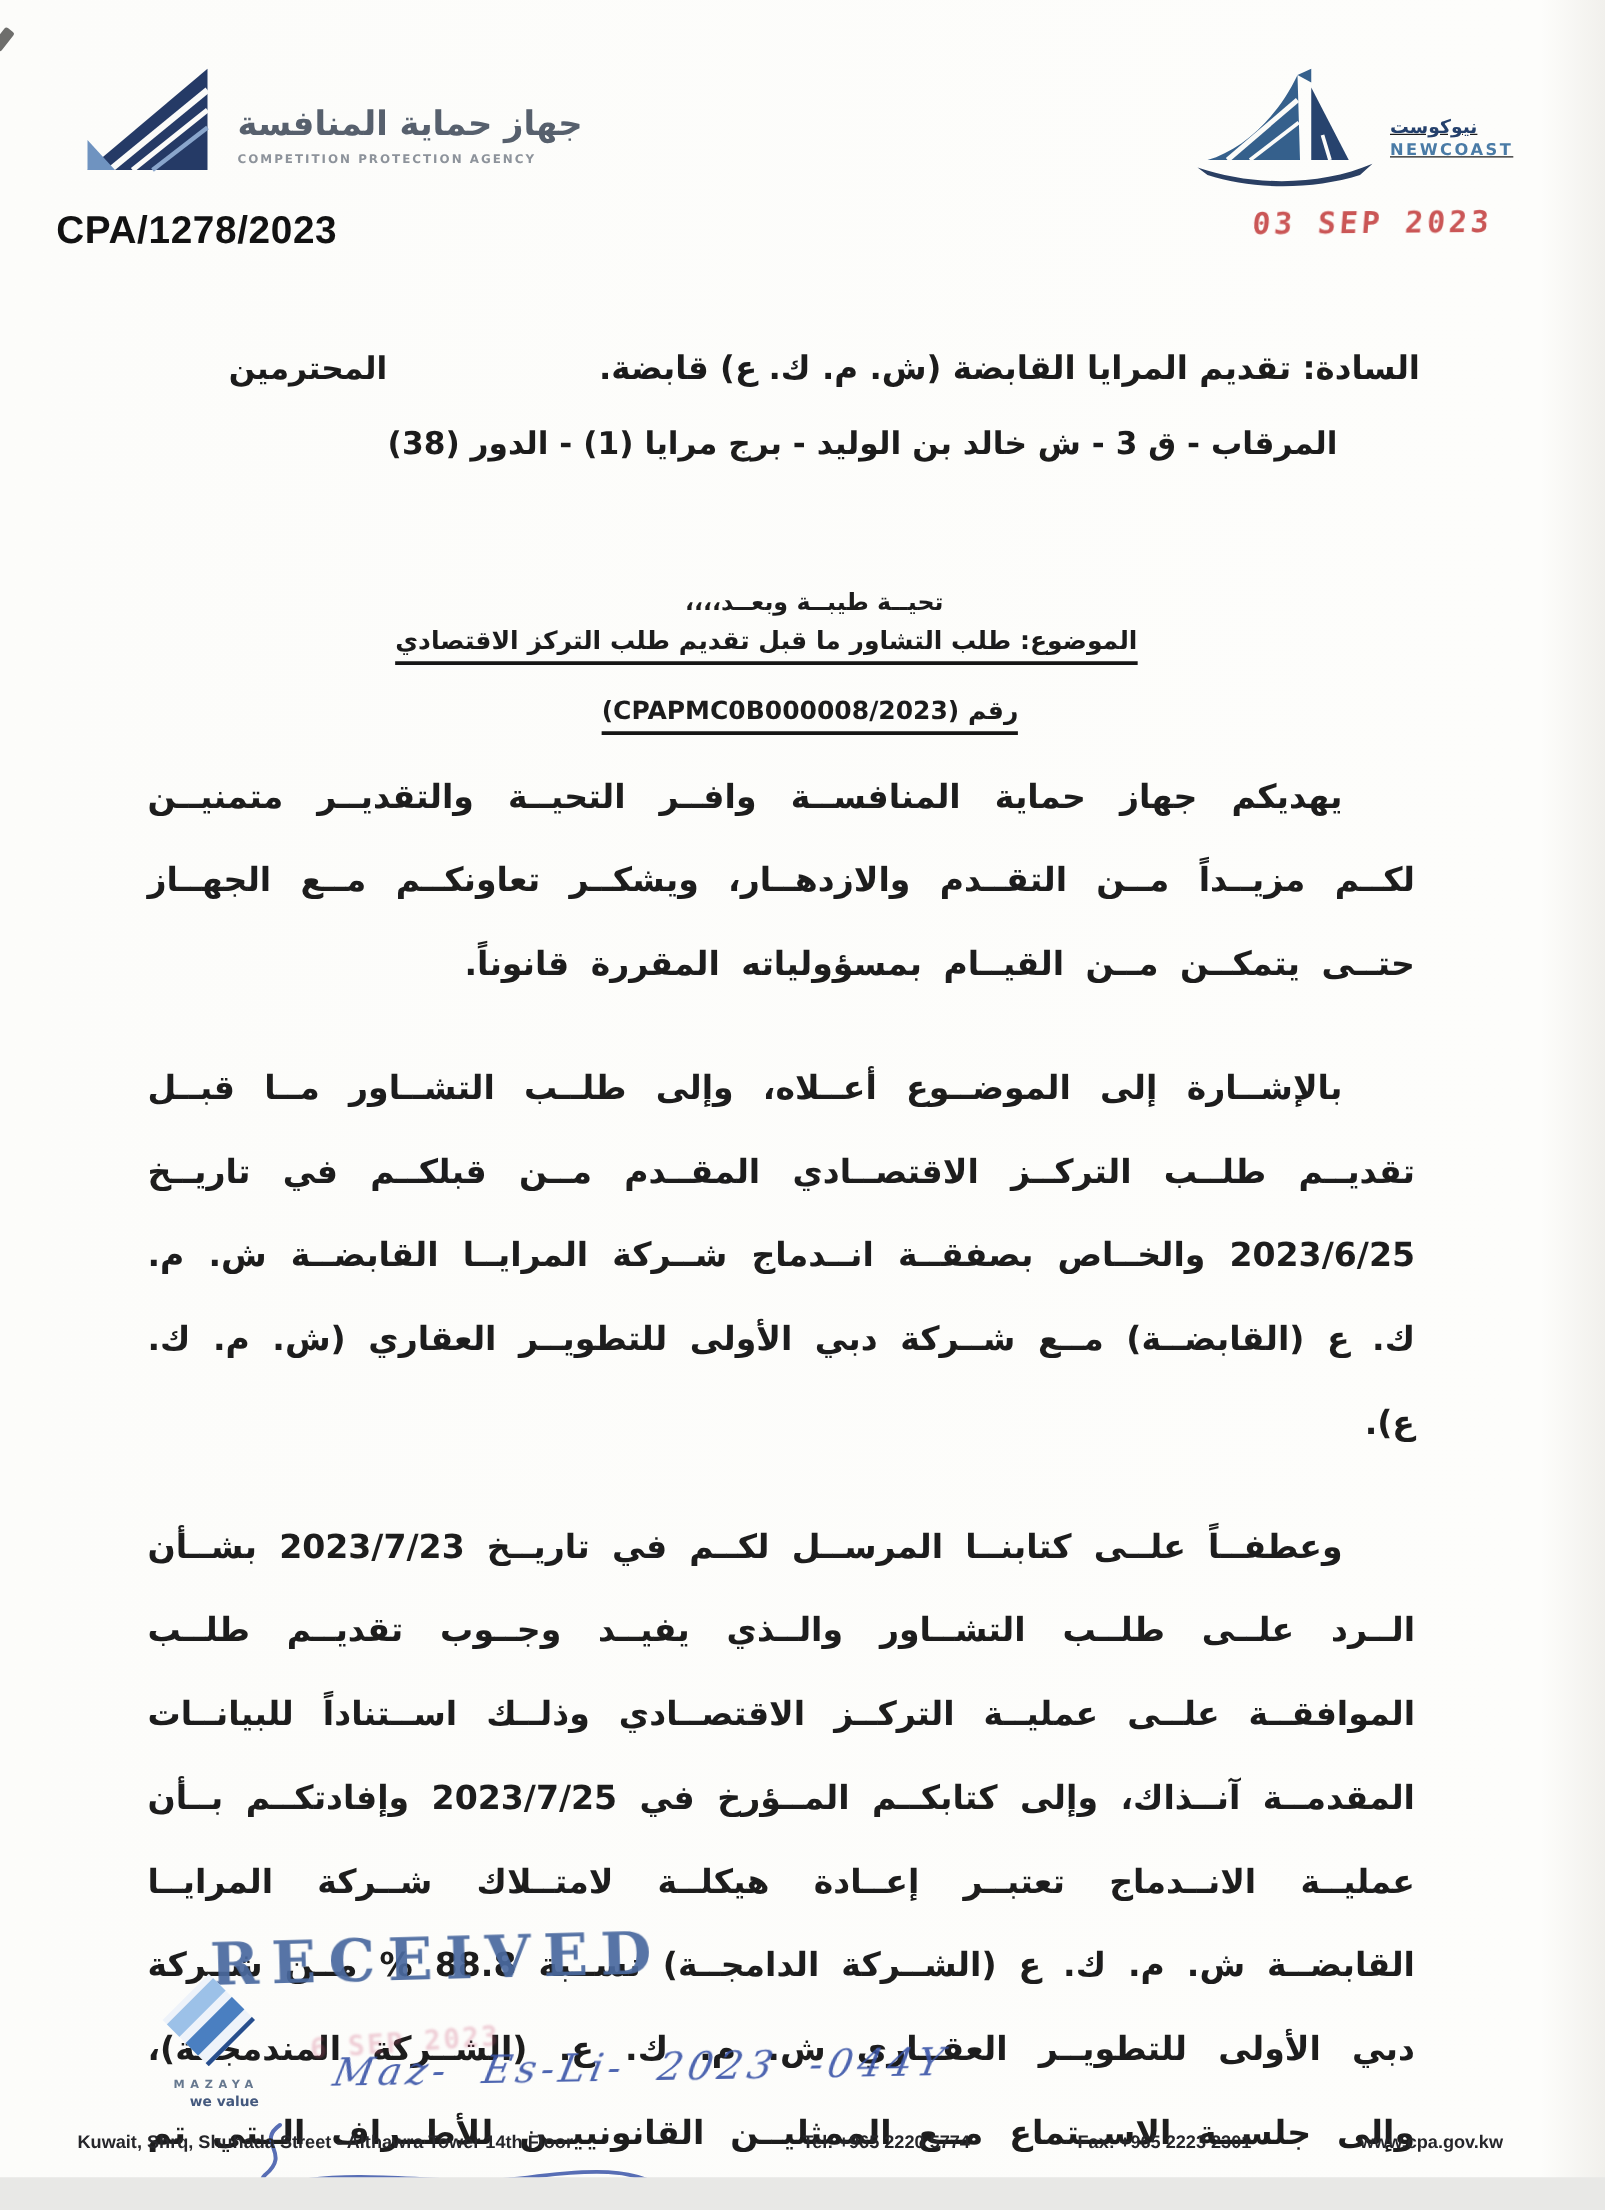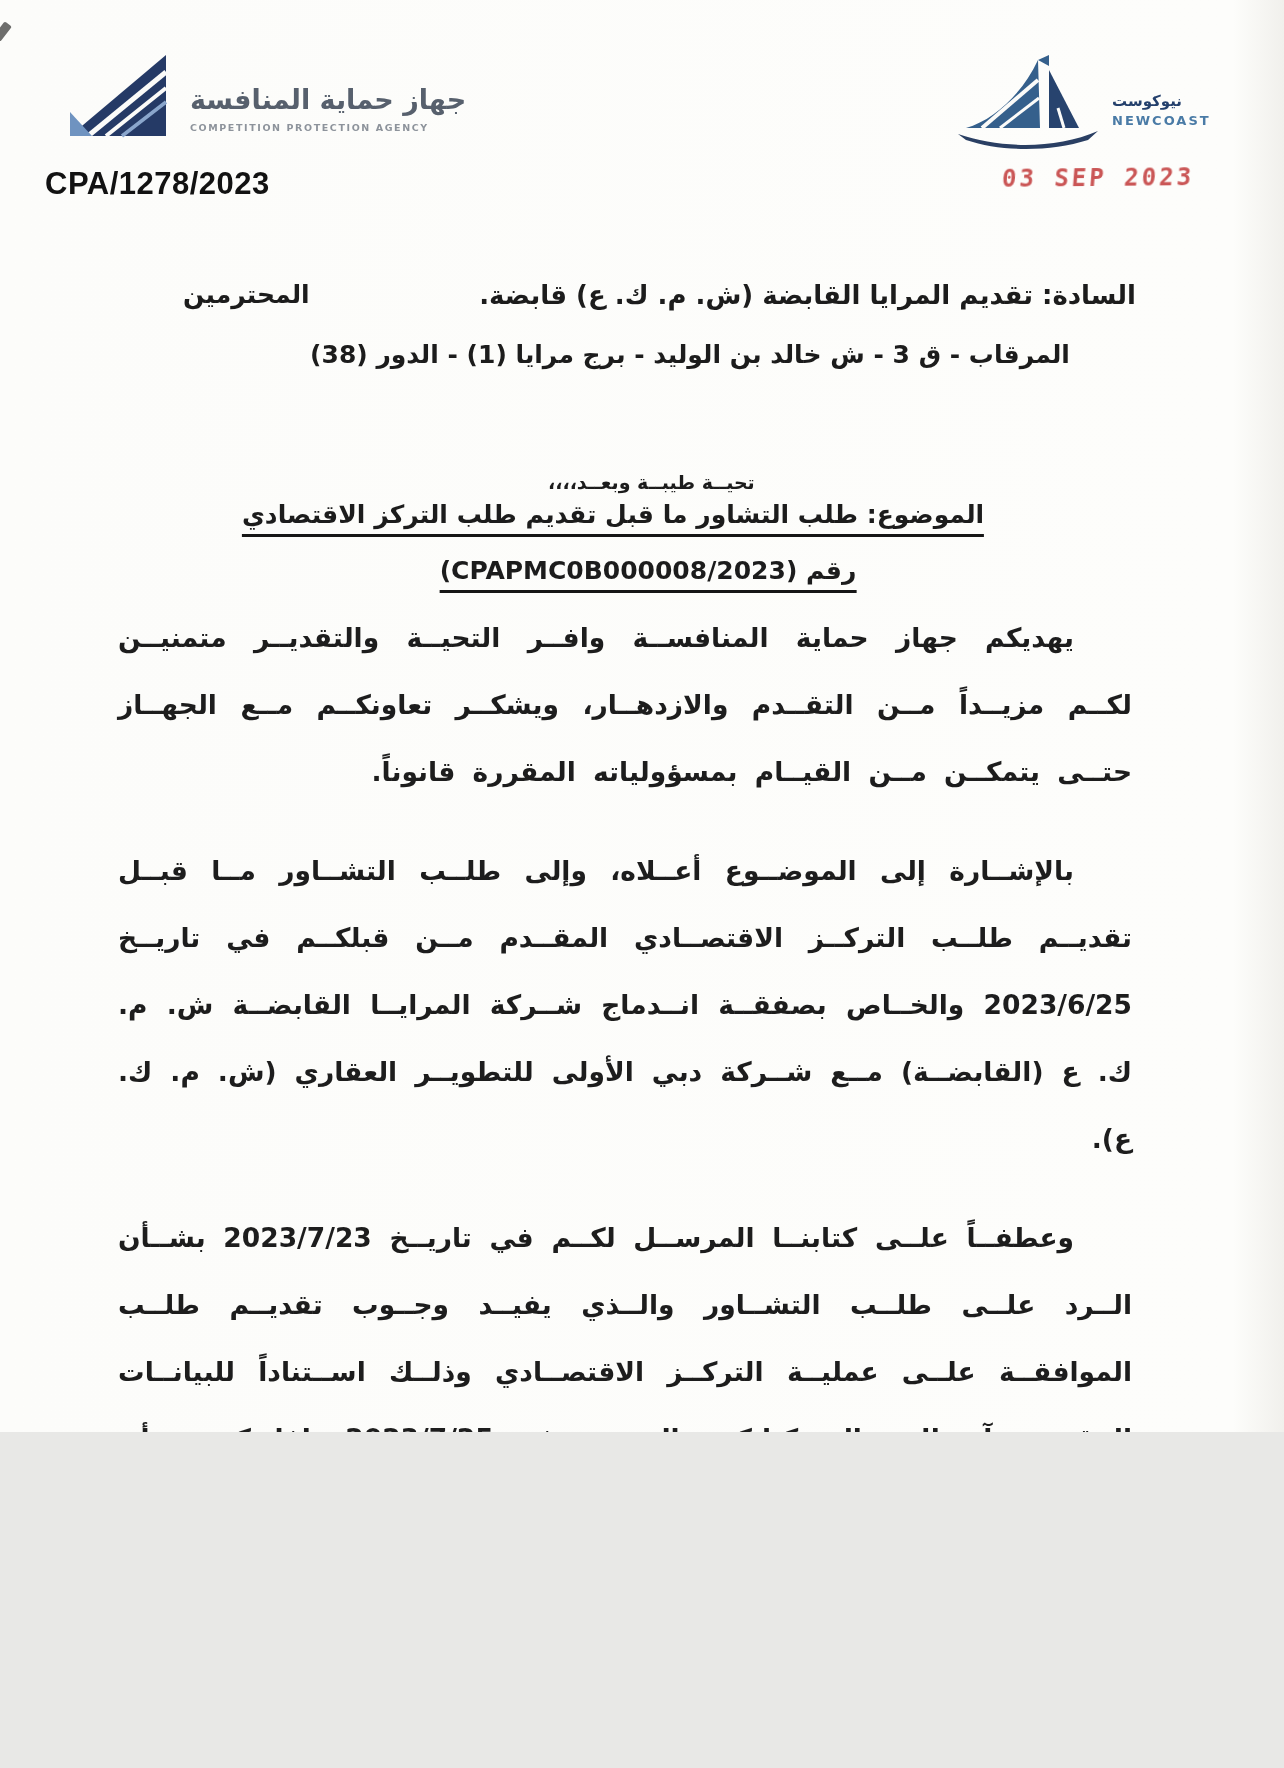--- a/index.html
+++ b/index.html
@@ -1,33 +1,33 @@
 <!DOCTYPE html>
 <html lang="ar"><head>
 <meta charset="utf-8">
 <style>
   * { margin:0; padding:0; box-sizing:border-box; }
   html,body { background:#e8e8e6; }
   .page {
     position:relative;
-    width:1284px; height:1432px;
+    width:1284px; height:1742px;
     margin:0 auto;
     background:linear-gradient(90deg,#fcfcfa 0%,#fdfdfb 96%,#f1f0ec 100%);
     overflow:hidden;
     font-family:"DejaVu Sans", sans-serif;
     color:#1c1c1c;
   }
 
   
   .cpa-logo { position:absolute; left:62px; top:50px; display:flex; gap:16px; align-items:flex-start; }
   .cpa-logo .txt { margin-top:34px; }
   .cpa-logo .ar { font-size:27px; font-weight:700; color:#57606d; letter-spacing:.5px; filter:blur(.3px); }
   .cpa-logo .en { font-size:9.5px; font-weight:700; color:#8d939b; letter-spacing:1.6px; margin-top:7px; filter:blur(.3px); }
 
-  .nc-logo { position:absolute; left:952px; top:52px; display:flex; gap:10px; align-items:flex-start; }
+  .nc-logo { position:absolute; left:952px; top:52px; display:flex; gap:10px; align-items:flex-start;text-decoration:underline; }
   .nc-logo .txt { margin-top:40px; }
   .nc-logo .ar { font-size:15px; font-weight:700; color:#24406c; text-align:left; filter:blur(.4px); }
   .nc-logo .en { font-size:13px; font-weight:700; color:#4a7ba6; letter-spacing:2px; margin-top:3px; filter:blur(.4px); }
 
   .ref { position:absolute; left:45px; top:166px; font-family:"Liberation Sans",sans-serif;
          font-size:31px; font-weight:700; color:#121212; letter-spacing:.5px; filter:blur(.3px); }
 
   .date-stamp { position:absolute; left:1002px; top:164px; font-family:"DejaVu Sans Mono",monospace;
          font-size:24px; font-weight:700; color:#c23a3a; letter-spacing:3px;
          transform:skewX(-5deg) rotate(-.5deg); opacity:.85; filter:blur(.5px); }
@@ -37,21 +37,21 @@
   .recipient-row { position:absolute; left:183px; right:148px; top:280px;
          display:flex; justify-content:space-between; direction:rtl; }
   .recipient-row .company { font-size:26px; white-space:nowrap; }
   .recipient-row .honor { font-size:25px; }
   .addr { position:absolute; left:690px; top:340px; transform:translateX(-50%);
          font-size:25px; white-space:nowrap; }
   .greet { position:absolute; left:548px; top:471px; font-size:19px; white-space:nowrap; }
 
   .subj1 { position:absolute; left:613px; top:500px; transform:translateX(-50%); white-space:nowrap; }
   .subj2 { position:absolute; left:648px; top:556px; transform:translateX(-50%); white-space:nowrap; }
-  .u { font-size:25px; border-bottom:3px solid #161616; padding-bottom:5px;margin-top:42px; }
+  .u { font-size:20px; border-bottom:3px solid #161616; padding-bottom:5px;margin-top:42px; }
 
   
   .body-text { position:absolute; left:118px; width:1014px; top:604px;
          direction:rtl; text-align:justify; font-size:26.5px; font-weight:700;
          line-height:67px; word-spacing:8px; color:#1d1d1d; filter:blur(.35px); }
   .body-text p { text-indent:58px; }
   .body-text p + p { margin-top:32px; }
 
   
   .received { position:absolute; left:168px; top:1540px; font-family:"DejaVu Serif",serif;

